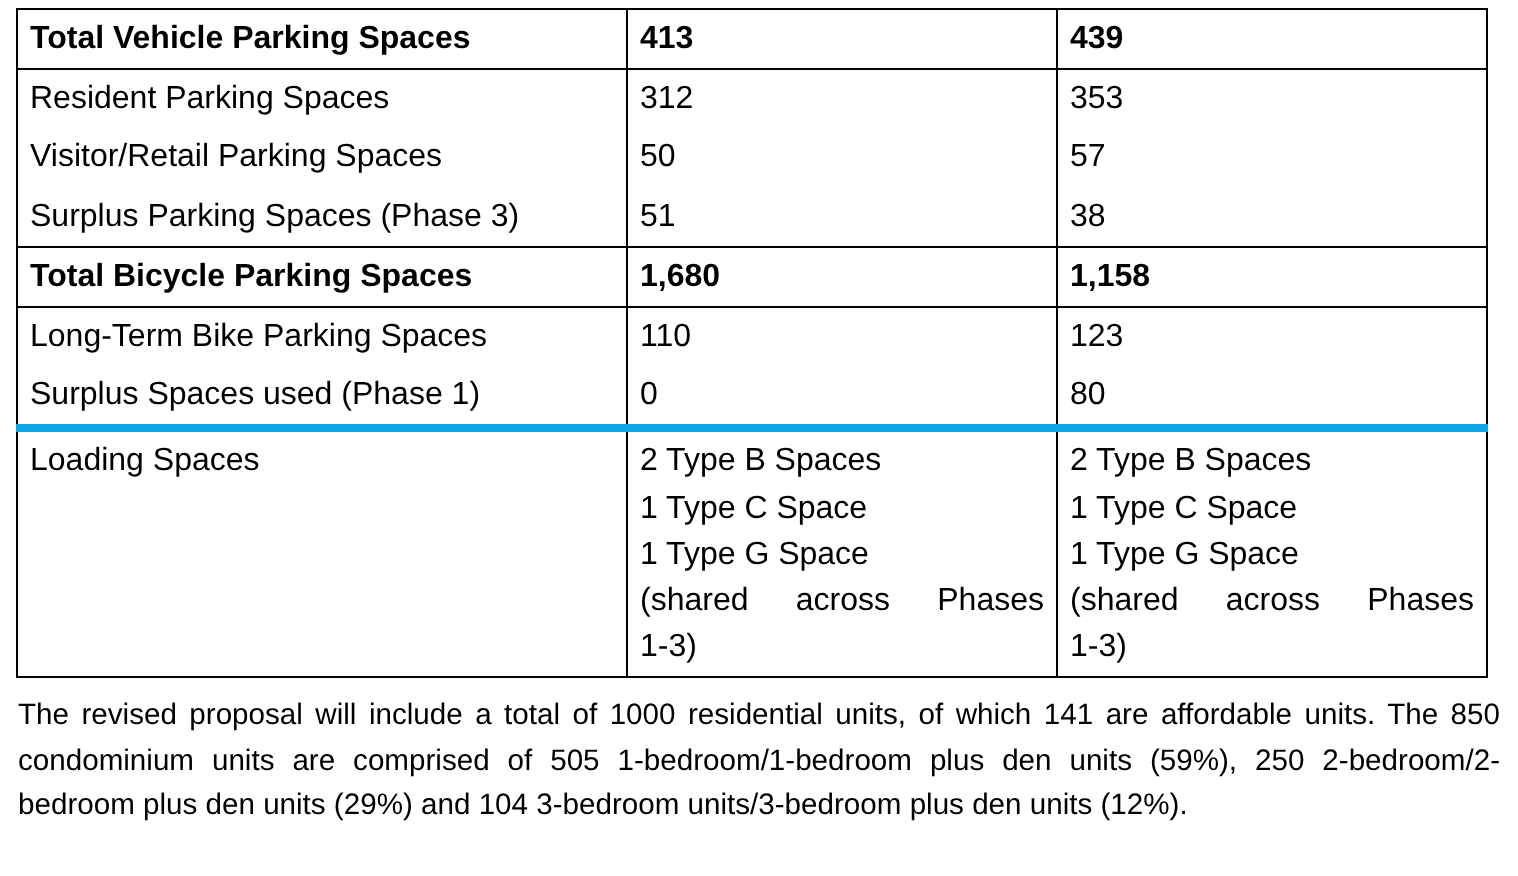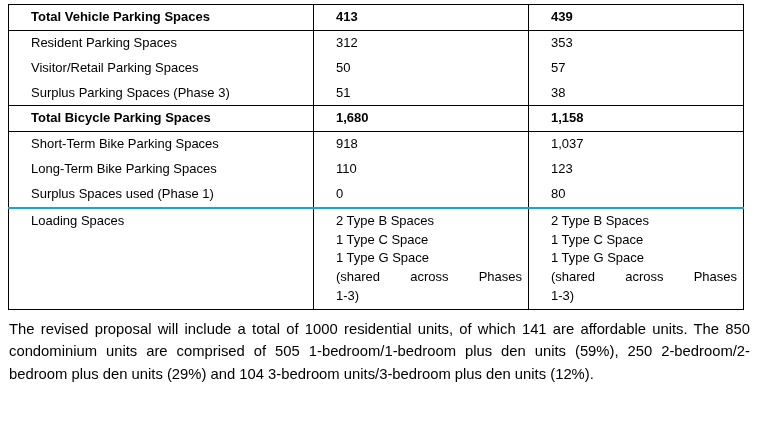--- a/index.html
+++ b/index.html
@@ -22,22 +22,22 @@
     padding: 4px 8px 0 8px;
   }
   table.parking-table {
     border-collapse: collapse;
     width: 735px;
     table-layout: fixed;
     margin: 0;
   }
   table.parking-table td {
     border: 1px solid #000000;
-    padding: 3px 6px 3px 22px;
-    font-size: 13px;
+    padding: 3px 6px 3px 6px;
+    font-size: 16px;
     line-height: 1.45;
     vertical-align: top;
     background: #ffffff;
   }
   col.c1 { width: 305px; }
   col.c2 { width: 215px; }
   col.c3 { width: 215px; }
   td.label { }
   td.bold, .bold { font-weight: bold; }
   .group-sep td {
@@ -64,21 +64,21 @@
   
   tr.inner td {
     border-top: 0;
     border-bottom: 0;
     margin-top: 36px;
   }
   tr.group-last td {
     border-bottom: 0;
   }
   tr.block-end td {
-    border-bottom: 2px solid #0ea5e9;
+    border-bottom: 4px solid #0ea5e9;
   }
 </style>
 </head>
 <body>
 
 <div class="page">
 
   <table class="parking-table">
     <colgroup>
       <col class="c1">
@@ -110,25 +110,20 @@
         <td>51</td>
         <td>38</td>
       </tr>
 
       <tr class="group-sep">
         <td class="label bold">Total Bicycle Parking Spaces</td>
         <td class="bold">1,680</td>
         <td class="bold">1,158</td>
       </tr>
 
-      <tr class="inner">
-        <td class="label">Short-Term Bike Parking Spaces</td>
-        <td>918</td>
-        <td>1,037</td>
-      </tr>
 
       <tr class="inner">
         <td class="label">Long-Term Bike Parking Spaces</td>
         <td>110</td>
         <td>123</td>
       </tr>
 
 
       <tr class="inner block-end">
         <td class="label">Surplus Spaces used (Phase 1)</td>

